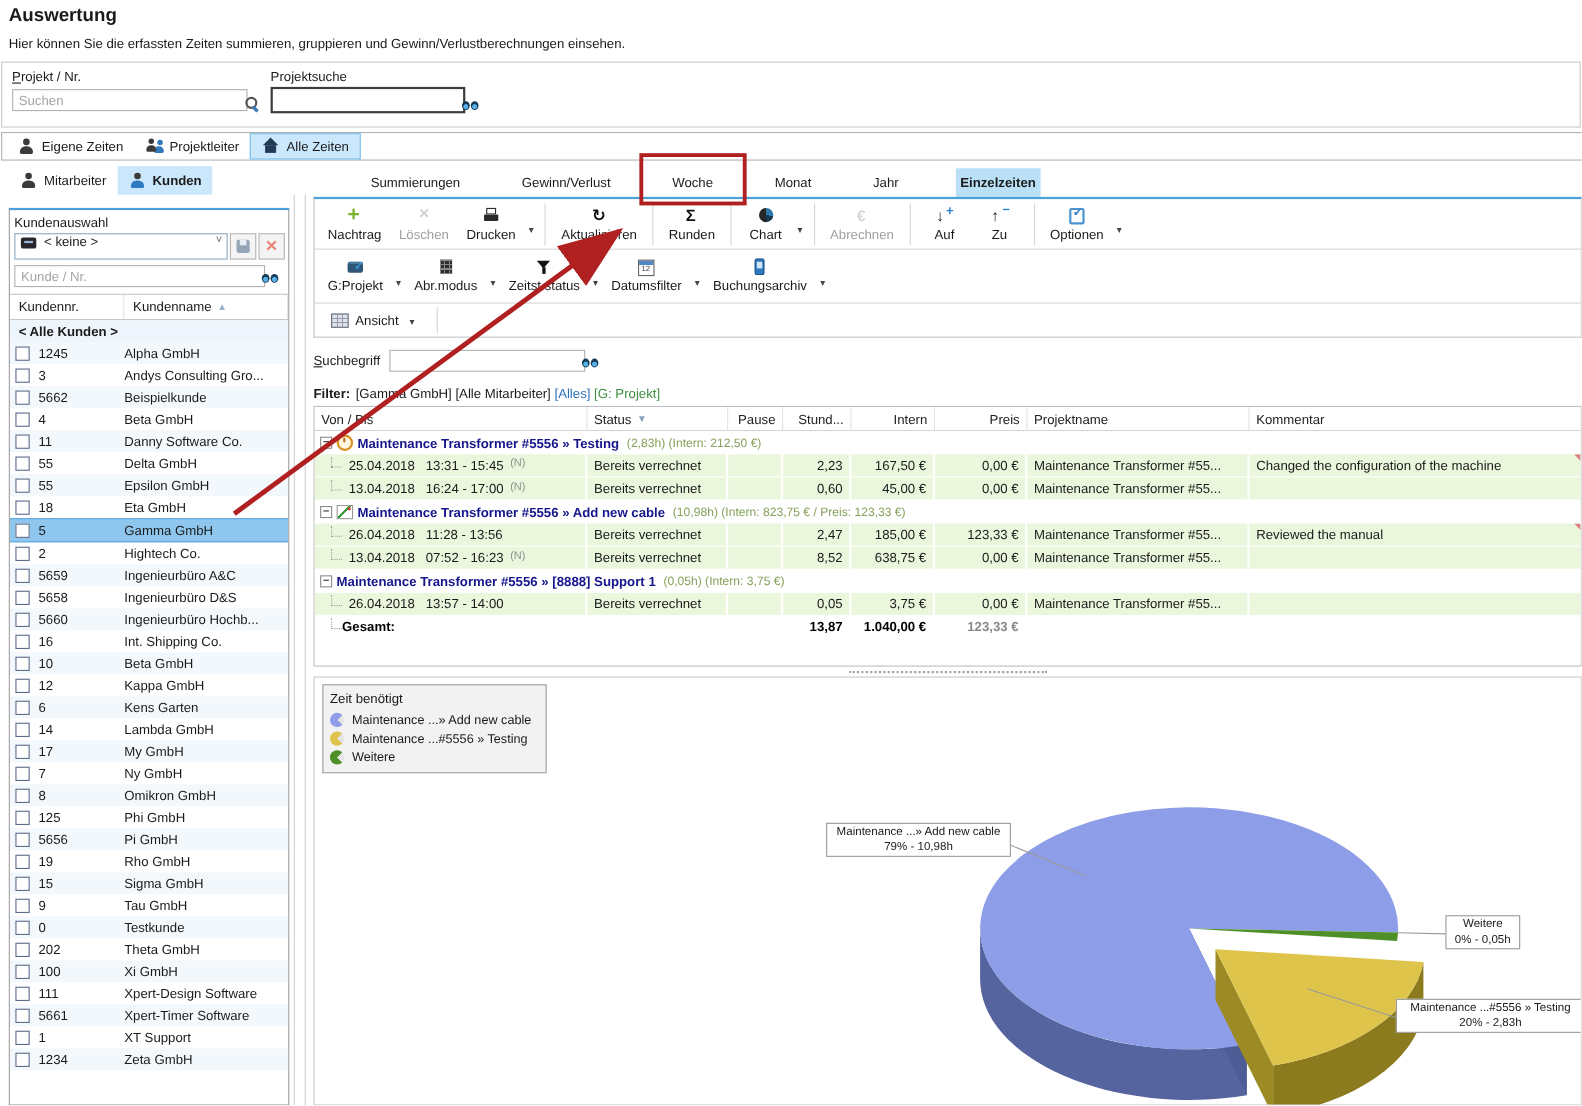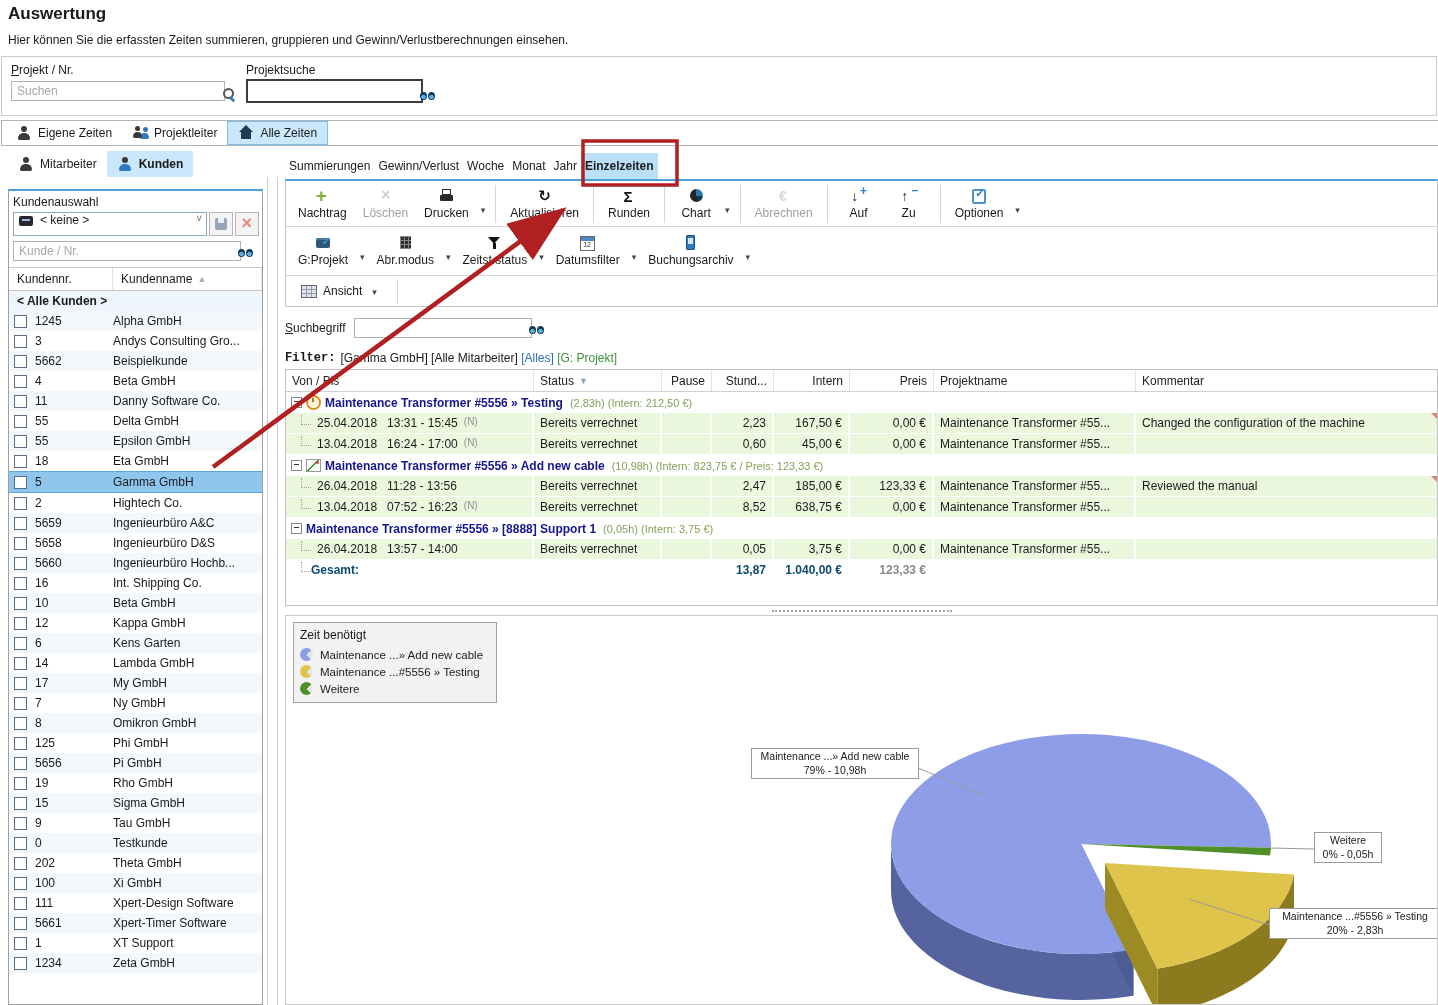--- a/index.html
+++ b/index.html
@@ -38,38 +38,38 @@
   .allrow{height:20px;display:flex;align-items:center;padding-left:8px;font-weight:bold;background:#eef5fc;}
   .crow{display:grid;grid-template-columns:26px 78px 1fr;height:20px;align-items:center;}
   .crow:nth-child(odd){background:#f3f8fd;}
   .crow.sel{background:#8fc6ee;border-top:1px solid #5fa8dc;border-bottom:1px solid #5fa8dc;}
   .cbx{width:11px;height:11px;border:1px solid #5a6b8c;background:#fff;margin-left:5px;display:inline-block;}
   .cnm{overflow:hidden;white-space:nowrap;text-overflow:ellipsis;}
   .vgap{position:absolute;left:267px;top:177px;width:9px;bottom:0;border-left:1px solid #cfcfcf;border-right:1px solid #cfcfcf;}
   
   .main{position:absolute;left:285px;top:150px;right:0;bottom:0;display:flex;flex-direction:column;}
   .mtabs{height:29px;display:flex;align-items:flex-end;padding-left:0;}
-  .mtab{padding:6px 4px;cursor:default;}
+  .mtab{padding:6px 4px;cursor:default;margin-left:48px;}
   .mtab.on{background:#b9e0f7;font-weight:bold;}
   .tbox{border:1px solid #c3c3c3;border-top:2px solid #4ba0d8;background:#fff;}
   .trow1{height:45px;display:flex;align-items:center;padding-left:4px;}
   .trow2{height:48px;display:flex;align-items:center;padding-left:4px;border-top:1px solid #d5d5d5;}
   .ansrow{height:30px;display:flex;align-items:center;padding-left:8px;border-top:1px solid #d5d5d5;}
   .tbtn{display:flex;flex-direction:column;align-items:center;justify-content:center;padding:2px 8px;min-width:34px;cursor:default;}
   .tbtn .tlbl{margin-top:2px;}
   .tbtn.dis{color:#9f9f9f;}
   .tbtn.dis .ic{filter:grayscale(1);opacity:.55;}
   .darr{color:#444;font-size:9px;padding:0 4px;align-self:center;margin-top:12px;}
   .tsep{width:1px;height:38px;background:#d5d5d5;margin:0 6px;align-self:center;}
   .ansbtn{display:flex;align-items:center;gap:6px;padding:2px 6px;}
   .anssep{width:1px;height:24px;background:#d5d5d5;margin-left:10px;}
   .srow{height:34px;display:flex;align-items:center;gap:8px;padding-top:4px;}
   .srow .sinp{position:relative;width:196px;}
   .frow{height:22px;display:flex;align-items:center;gap:5px;padding-top:2px;}
-  .frow b{font-weight:bold;font-family:Liberation Mono, monospace;}
+  .frow b{font-weight:bold;}
   
   .table-box{border:1px solid #c0c0c0;height:237px;box-sizing:border-box;overflow:hidden;background:#fff;}
   .trow{display:grid;grid-template-columns:248px 128px 50px 62px 76px 84px 202px 1fr;}
   .thead{height:21px;border-bottom:1px solid #d0d0d0;align-items:center;color:#222;}
   .thead .hc{padding:0 6px;height:100%;display:flex;align-items:center;border-right:1px solid #e3e3e3;gap:5px;}
   .thead .hr{justify-content:flex-end;}
   .sortdn{color:#8aa4c0;font-size:9px;}
   .grow{height:21px;align-items:center;background:#fff;}
   .gcell{display:flex;align-items:center;gap:4px;padding-left:5px;white-space:nowrap;overflow:hidden;}
   .gtitle{color:#15158c;font-weight:bold;}
@@ -77,21 +77,21 @@
   .drow{height:21px;align-items:center;}
   .tc{background:#ebf7dd;height:20px;display:flex;align-items:center;padding:0 6px;border-right:2px solid #fff;margin-bottom:1px;white-space:nowrap;overflow:hidden;}
   .num{justify-content:flex-end;}
   .trw .tc{background:#fff;}
   .dt{margin-left:6px;}
   .tm{margin-left:10px;}
   .nn{margin-left:6px;font-size:10px;color:#8f8f8f;transform:translateY(-2px);}
   .tbr{display:inline-block;width:9px;height:9px;border-left:1px dotted #a0a0a0;border-bottom:1px dotted #a0a0a0;margin:0 0 6px 9px;flex:none;}
   .tcell-k{position:relative;}
   .mark{position:absolute;right:0;top:0;width:0;height:0;border-top:6px solid #d98080;border-left:6px solid transparent;}
-  .total .tc{background:#fff;font-weight:bold;color:#0c4a6e;}
+  .total .tc{background:#fff;font-weight:bold;color:#000000;}
   .total .preis{color:#8a8a8a;}
   .exp{width:9px;height:9px;border:1px solid #8a8a8a;background:#fff;position:relative;display:inline-block;flex:none;}
   .exp::after{content:"";position:absolute;left:2px;top:3px;width:5px;height:1px;background:#333;}
   
   .hsplit{height:9px;display:flex;align-items:center;justify-content:center;}
   .hsplit span{width:180px;border-top:2px dotted #9aa4ae;}
   .chart-box{flex:1;border:1px solid #c9c9c9;position:relative;overflow:hidden;background:#fff;}
   .legend{position:absolute;left:7px;top:6px;width:190px;border:1px solid #9f9f9f;background:#f2f2f2;padding:5px 6px 7px;z-index:3;}
   .legend .lt{margin-bottom:6px;}
   .lrow{display:flex;align-items:center;gap:7px;margin-top:4px;font-size:11.5px;}

